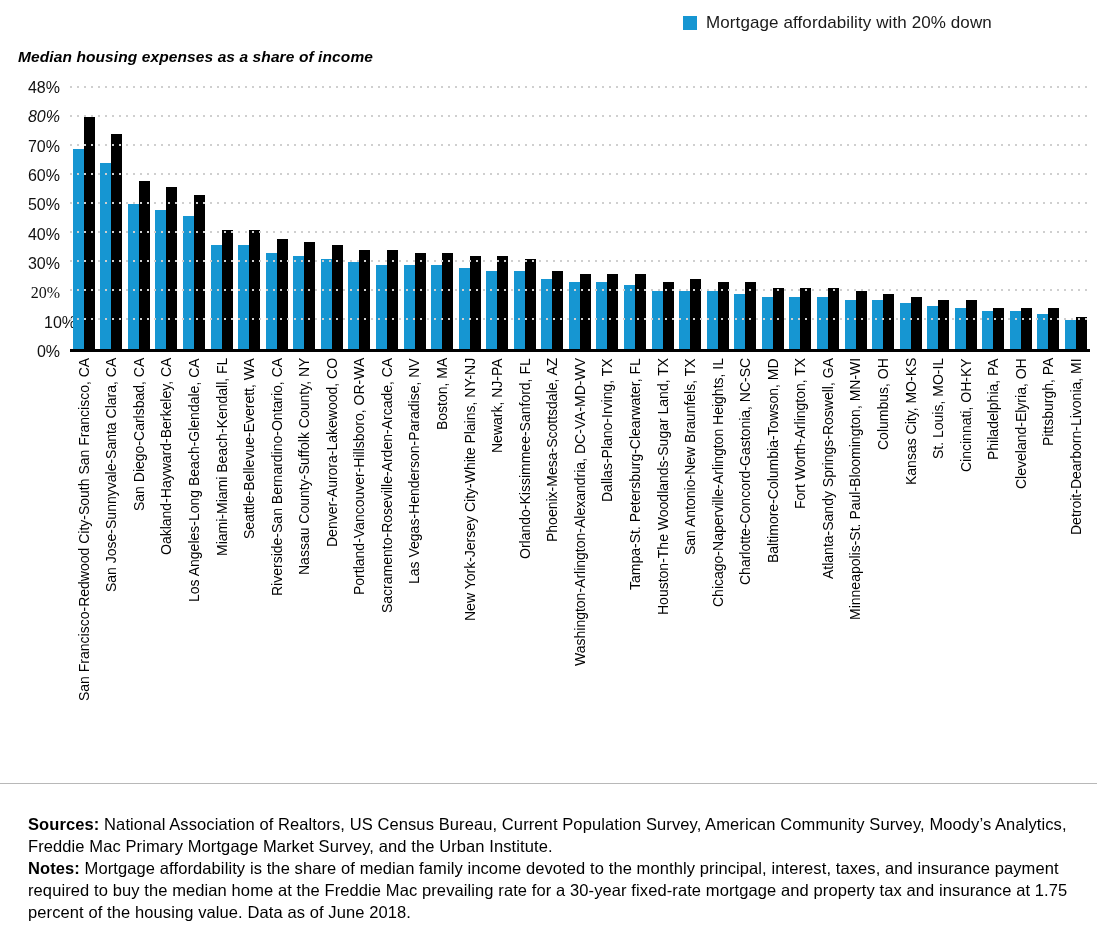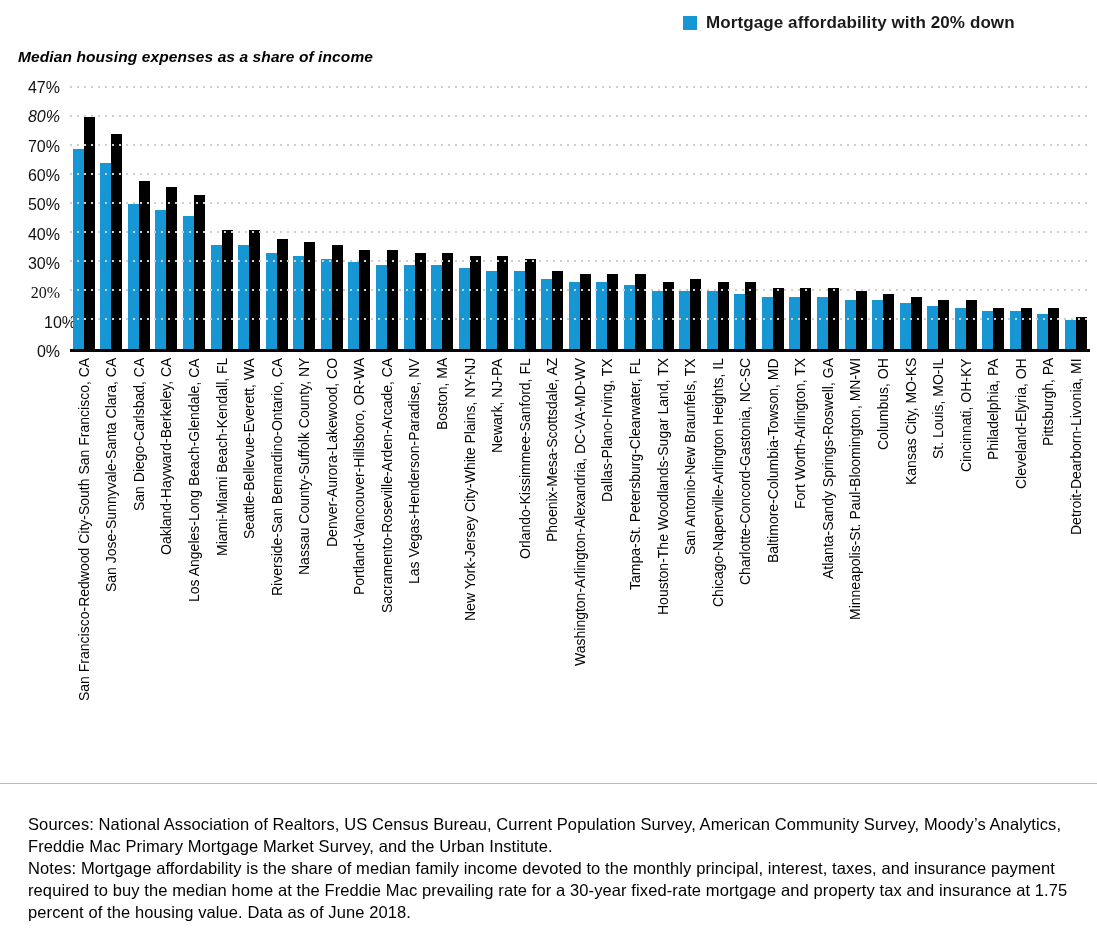--- a/index.html
+++ b/index.html
@@ -9,21 +9,21 @@
     font-family:"Liberation Sans", sans-serif; color:#111; overflow:hidden;
   }
   .subtitle {
     position:absolute; left:18px; top:48px;
     font-size:15.5px; font-style:italic; color:#000; letter-spacing:.1px;font-weight:bold;
   }
   .legend {
     position:absolute; left:683px; top:13px;
     display:flex; flex-direction:column; gap:13px;
   }
-  .legend-row { display:flex; align-items:center; gap:9px;font-weight:bold; }
+  .legend-row { display:flex; align-items:center; gap:9px; }
   .legend-swatch { width:14px; height:14px; flex:none; }
   .legend-label { font-size:17px; color:#1a1a1a; letter-spacing:.1px; }
 
   .y-axis {
     position:absolute; left:0; top:88px; width:60px; height:264px;
   }
   .y-tick {
     position:absolute; right:0; width:60px; text-align:right;
     font-size:16px; color:#111; transform:translateY(-50%);
   }
@@ -60,21 +60,21 @@
     font-size:14px; color:#000; line-height:1.15;
   }
   .divider {
     position:absolute; left:0; top:783px; width:1097px; height:1px;
     background:#b8b8b8;
   }
   .footnotes {
     position:absolute; left:28px; top:813px; width:1046px;
     font-size:16.5px; line-height:22px; color:#000; letter-spacing:.1px;
   }
-  .footnotes b { font-weight:normal;margin-top:12px; }
+  .footnotes b { font-weight:bold;margin-top:12px; }
 </style>
 </head>
 <body>
 
 <div class="canvas">
 
   <div class="subtitle">Median housing expenses as a share of income</div>
 
   <div class="legend">
     <div class="legend-row">
@@ -86,21 +86,21 @@
   <div class="y-axis">
       <div class="y-tick" style="top: 100%;">0%</div>
       <div class="y-tick" style="top: 88.8889%; padding-left: 44px;">10%</div>
       <div class="y-tick" style="top: 77.7778%; font-family: Liberation Serif, serif;">20%</div>
       <div class="y-tick" style="top: 66.6667%;">30%</div>
       <div class="y-tick" style="top: 55.5556%;">40%</div>
       <div class="y-tick" style="top: 44.4444%;">50%</div>
       <div class="y-tick" style="top: 33.3333%;">60%</div>
       <div class="y-tick" style="top: 22.2222%;">70%</div>
       <div class="y-tick" style="top: 11.1111%; font-style: italic;">80%</div>
-      <div class="y-tick" style="top: 0%;">47%</div>
+      <div class="y-tick" style="top: 0%;">48%</div>
     </div>
 
   <div class="plot">
     <div class="bars">
         <div class="bar-group">
           <div class="bar" title="San Francisco-Redwood City-South San Francisco, CA — Mortgage affordability with 20% down: 69%" style="background: rgb(22, 150, 210); height: 76.6667%;"></div>
           <div class="bar" title="San Francisco-Redwood City-South San Francisco, CA — Mortgage affordability with 3.5% down: 80%" style="background: rgb(0, 0, 0); height: 88.8889%;"></div>
         </div>
         <div class="bar-group">
           <div class="bar" title="San Jose-Sunnyvale-Santa Clara, CA — Mortgage affordability with 20% down: 64%" style="background: rgb(22, 150, 210); height: 71.1111%;"></div>

